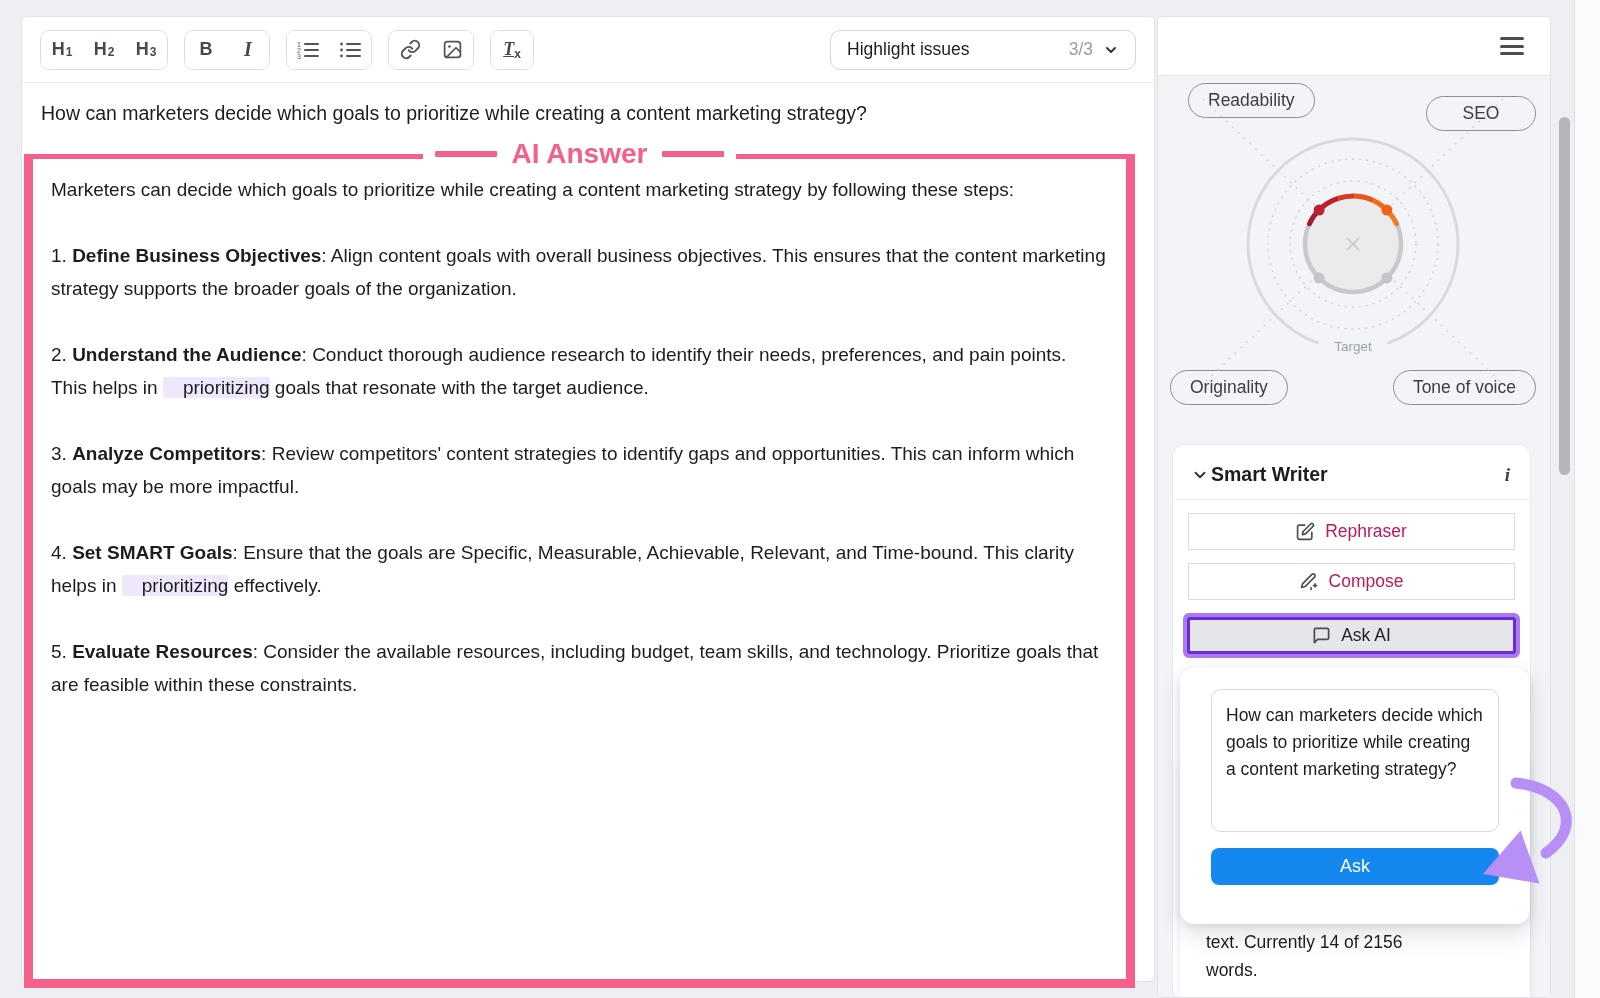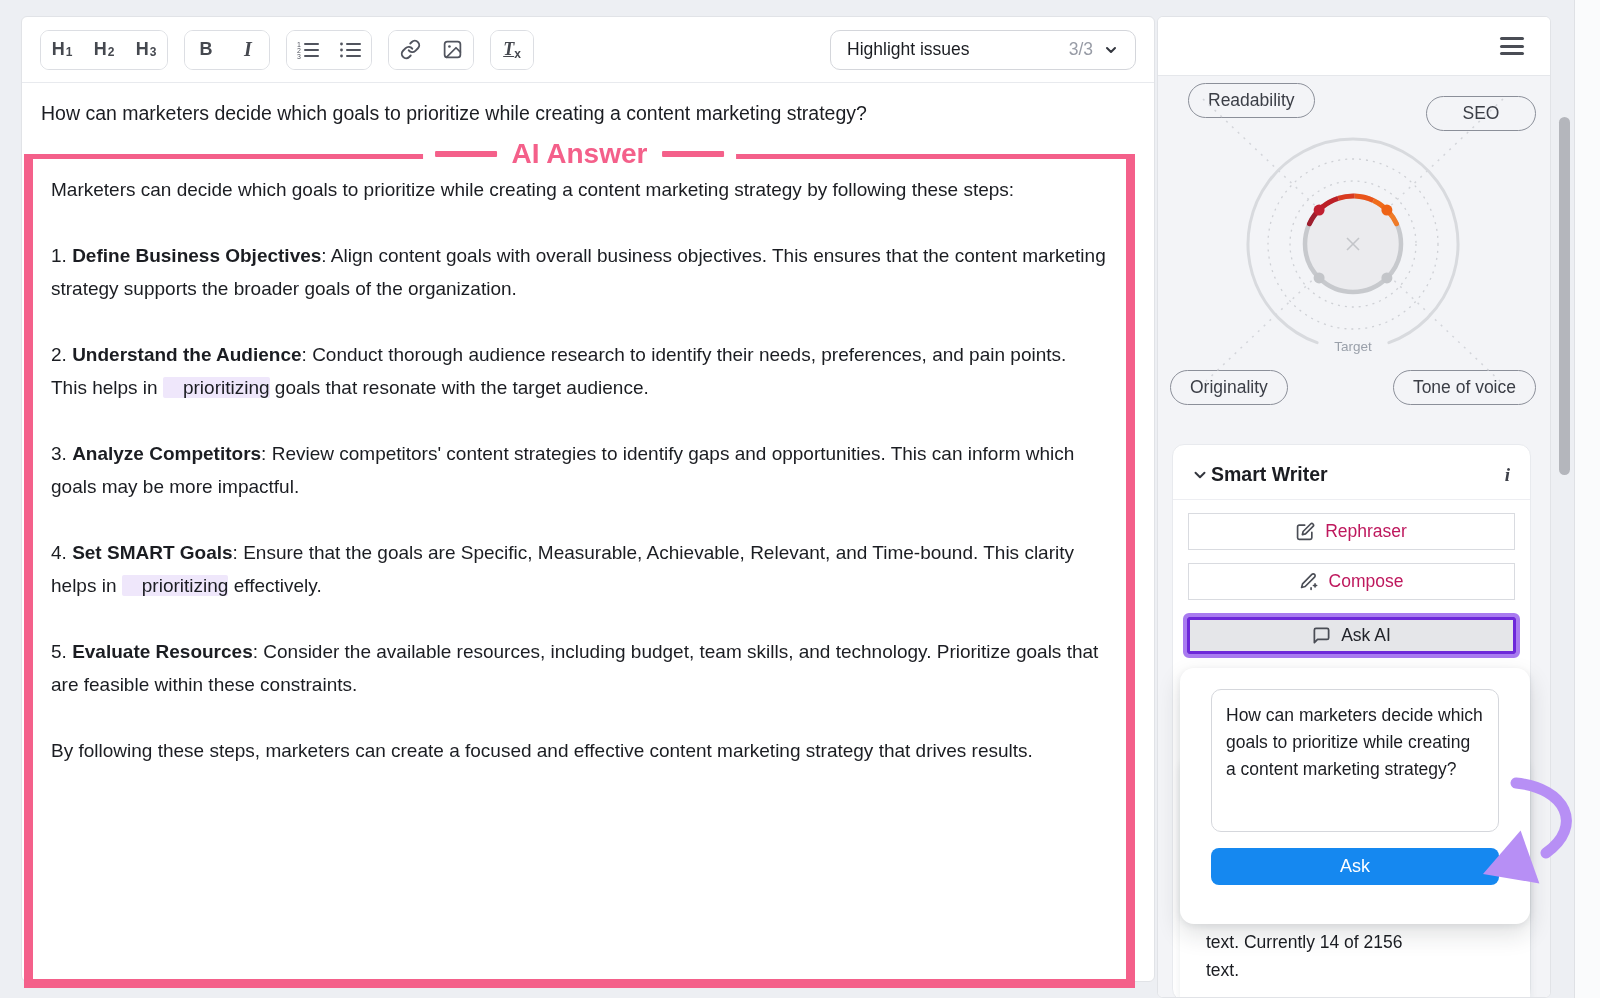--- a/index.html
+++ b/index.html
@@ -215,21 +215,20 @@
       <span>AI Answer</span>
       <span class="dash"></span>
     </div>
     <div class="answer">
         <p><span>Marketers can decide which goals to prioritize while creating a content marketing strategy by following these steps:</span></p>
         <p><span>1. </span><span class="b">Define Business Objectives</span><span>: Align content goals with overall business objectives. This ensures that the content marketing strategy supports the broader goals of the organization.</span></p>
         <p><span>2. </span><span class="b">Understand the Audience</span><span>: Conduct thorough audience research to identify their needs, preferences, and pain points. This helps in </span><span class="hl">prioritizing</span><span> goals that resonate with the target audience.</span></p>
         <p><span>3. </span><span class="b">Analyze Competitors</span><span>: Review competitors' content strategies to identify gaps and opportunities. This can inform which goals may be more impactful.</span></p>
         <p><span>4. </span><span class="b">Set SMART Goals</span><span>: Ensure that the goals are Specific, Measurable, Achievable, Relevant, and Time-bound. This clarity helps in </span><span class="hl">prioritizing</span><span> effectively.</span></p>
         <p><span>5. </span><span class="b">Evaluate Resources</span><span>: Consider the available resources, including budget, team skills, and technology. Prioritize goals that are feasible within these constraints.</span></p>
-        <p><span>By following these steps, marketers can create a focused and effective content marketing strategy that drives results.</span></p>
       </div>
   </div>
 </div>
 
 <div class="sidebar-card">
   <div class="sb-header">
     <div class="hamburger">
         <span></span>
         <span></span>
         <span></span>
@@ -304,21 +303,21 @@
             </svg>
             <span>Ask AI</span>
           </button>
         </div>
       </div>
     </div>
 
     <div class="words-card">
       <div class="words-text">
         <div>text. Currently 14 of 2156</div>
-        <div>text.</div>
+        <div>words.</div>
       </div>
     </div>
 
     <div class="popup">
       <textarea spellcheck="false" style="">How can marketers decide which goals to prioritize while creating a content marketing strategy?</textarea>
       <button class="ask-btn">Ask</button>
     </div>
 
   </div>
 </div>

